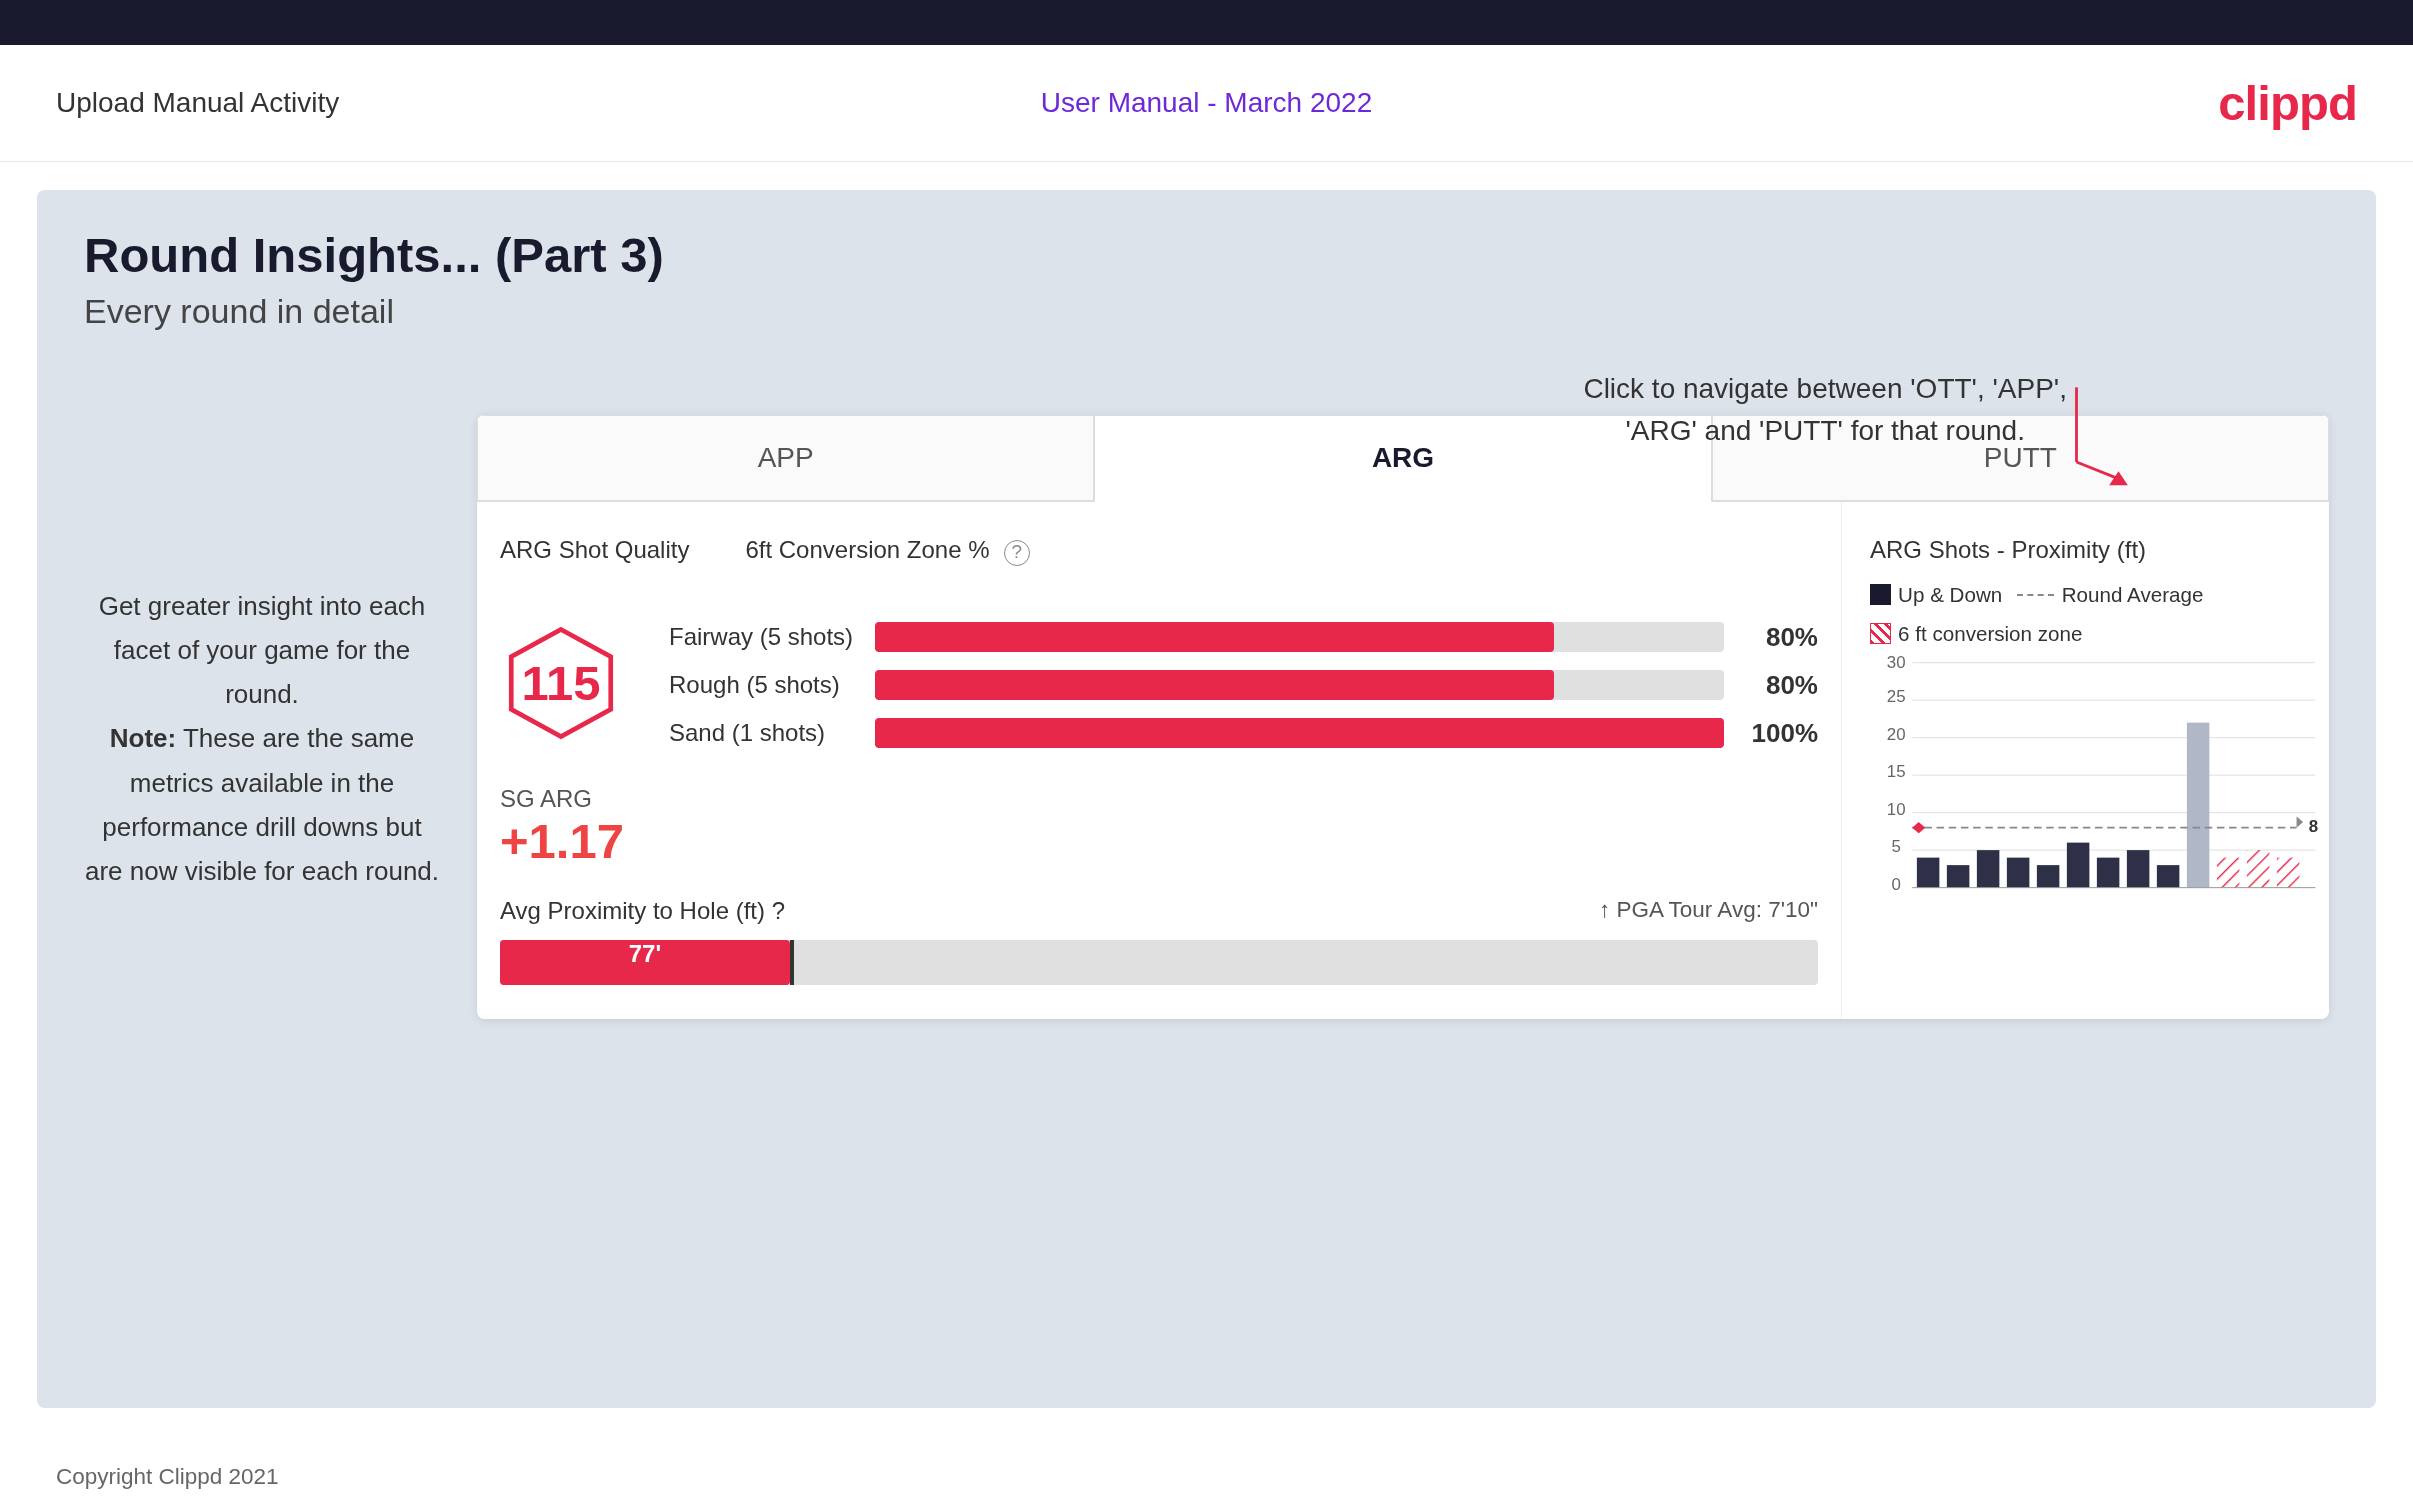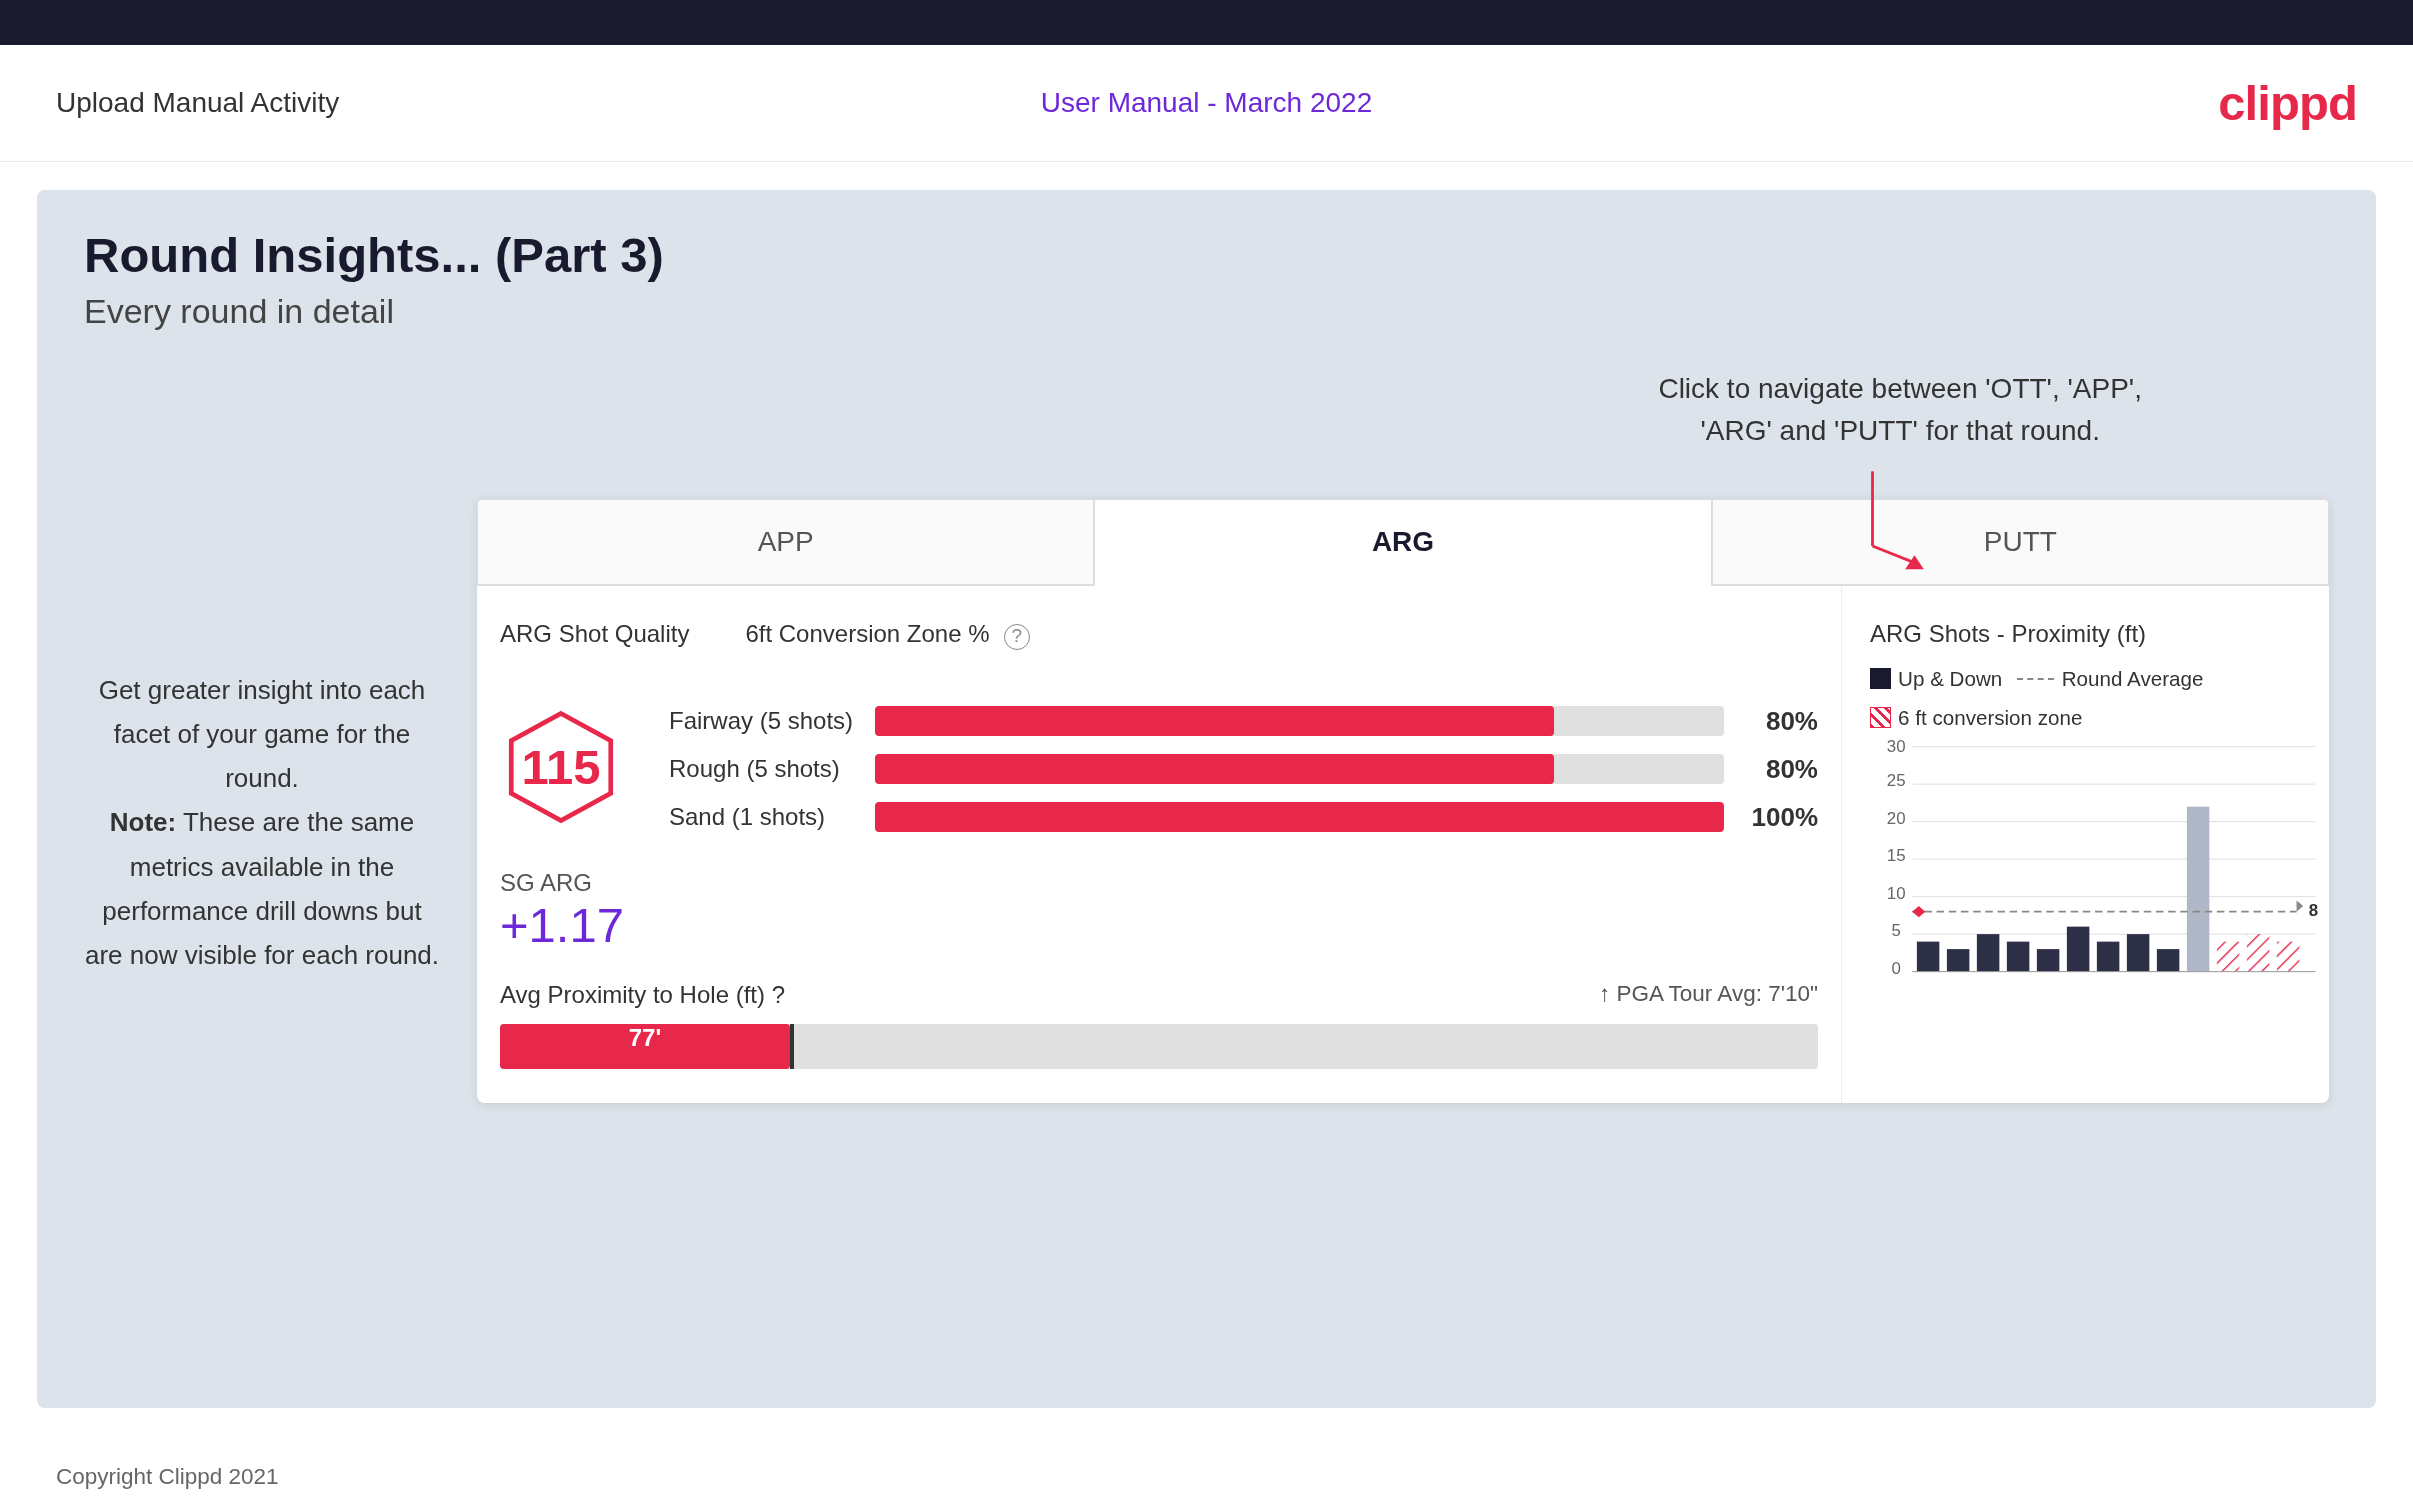--- a/index.html
+++ b/index.html
@@ -76,22 +76,21 @@
       z-index: 10;
     }
     .annotation-text {
       font-size: 28px;
       color: #333;
       text-align: center;
       line-height: 1.5;
     }
     .arrow-container {
       display: flex;
-      flex-direction: column;
-      align-items: center;
+      flex-direction: row;
     }
     .arrow-svg {
       margin-top: 9.4px;
     }
 
     
     .content-row {
       display: flex;
       gap: 37px;
       align-items: flex-start;
@@ -235,22 +234,22 @@
     
     .sg-section {
       margin-bottom: 28px;
     }
     .sg-label {
       font-size: 24px;
       color: #555;
     }
     .sg-value {
       font-size: 49px;
-      font-weight: 400;
-      color: #6d28d9;
+      font-weight: 700;
+      color: #ef4444;
     }
 
     
     .proximity-section {
       margin-top: 28px;
     }
     .proximity-header {
       display: flex;
       justify-content: space-between;
       align-items: flex-start;

